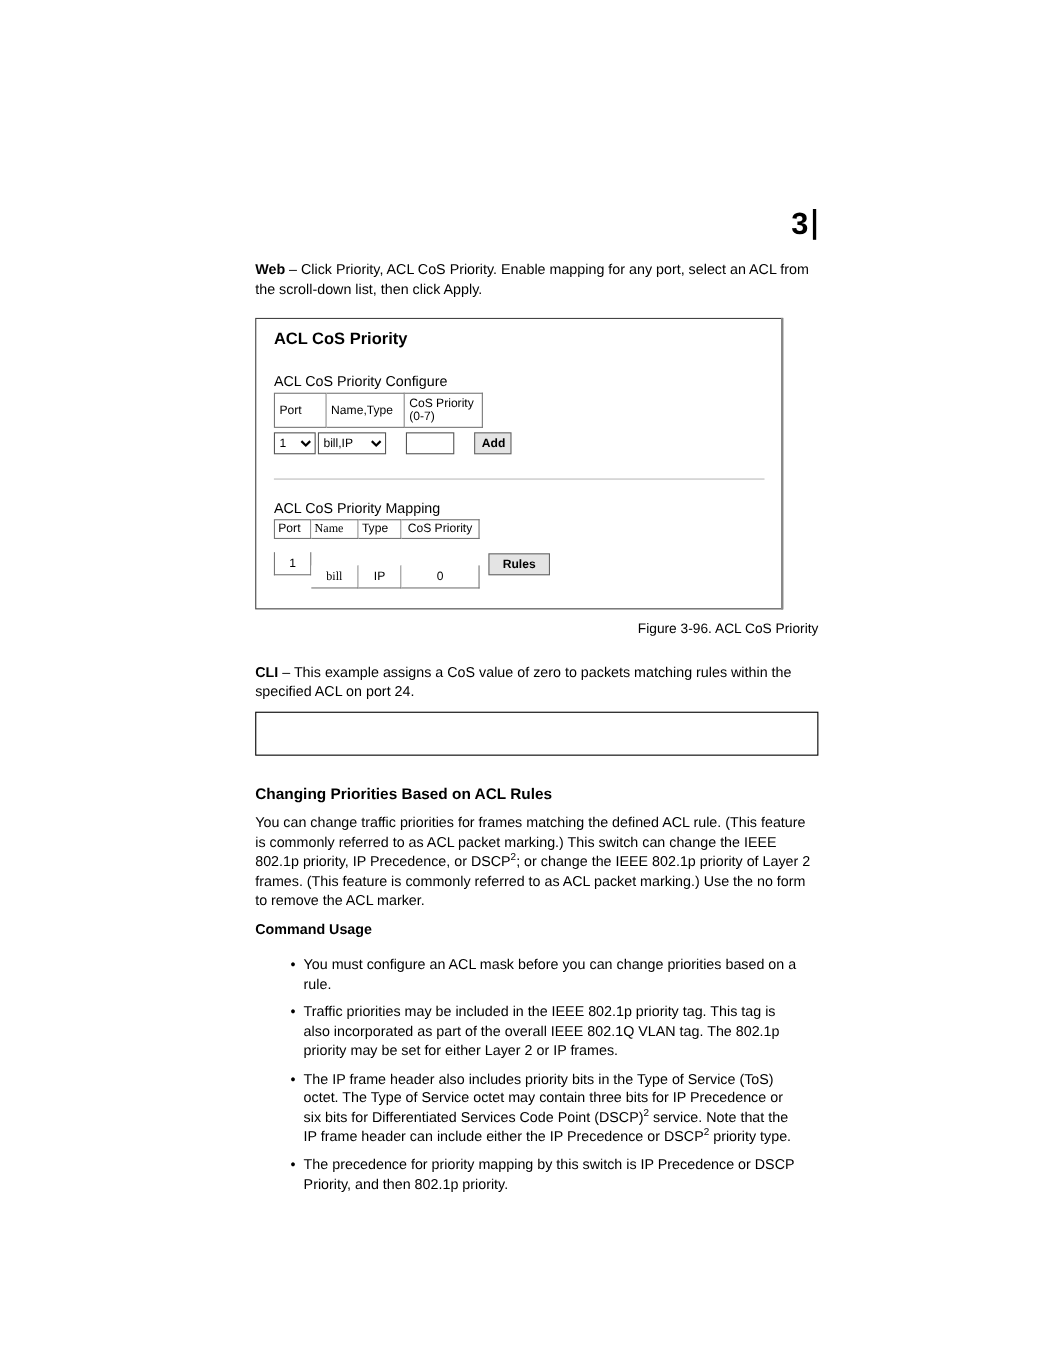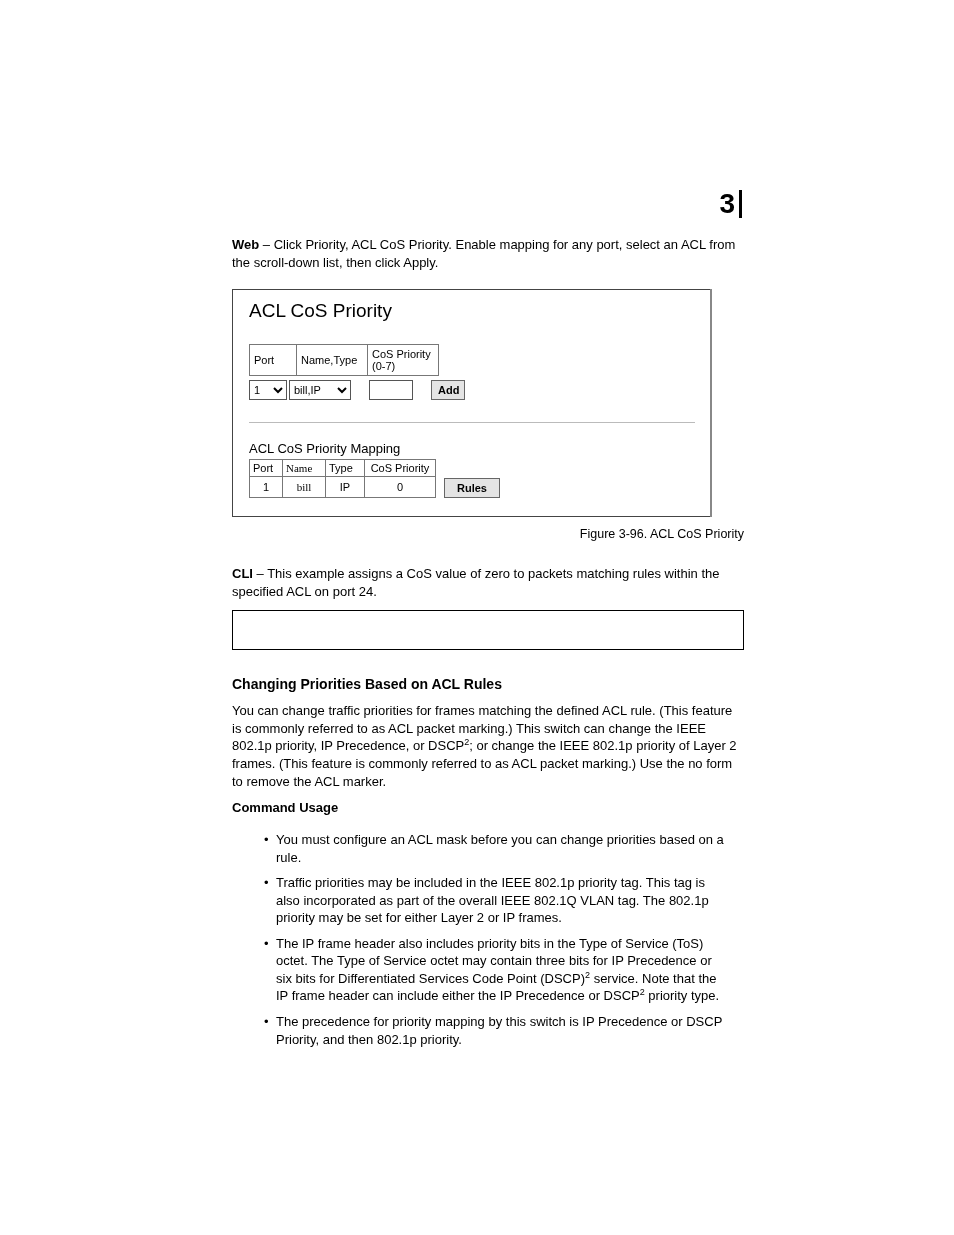--- a/index.html
+++ b/index.html
@@ -46,22 +46,22 @@
   }
   .figure-box::after{
     content:"";
     position:absolute;
     right:-1px; top:-1px; bottom:-1px;
     width:2px;
     background:#888;
   }
   .figure-title {
     font-family: Arial, sans-serif;
-    font-weight: 400;
-    font-size: 19px;
+    font-weight: 700;
+    font-size: 15px;
     margin: 0 0 22px 0;
   }
   .subhead {
     font-size: 13px;
     margin-bottom: 3px;
   }
   .cfg-row {
     display: flex;
     align-items: stretch;
   }
@@ -122,21 +122,21 @@
   .mc1{width:26px;} .mc2{width:36px;font-family:Liberation Serif, serif;} .mc3{width:32px;} .mc4{width:64px;text-align:center;}
   .map-row { display:flex; align-items:center; }
   .map-row .cell {
     border: 1px solid #777;
     border-top:none;
     font-size: 11px;
     padding: 4px 3px;
     text-align: center;
     background:#fff;
   }
-  .map-row .cell + .cell { border-left:none;}
+  .map-row .cell + .cell { border-left:none;margin-top:24px;}
   .figure-caption {
     text-align:right;
     font-weight:400;
     font-size:12.5px;
     margin: 10px 0 24px 0;
   }
   .cli-box {
     border: 1px solid #000;
     height: 38px;
     margin: 6px 0 26px 0;
@@ -177,20 +177,21 @@
 <div class="page">
   <div class="chapnum">3</div>
 
   <p class="body-text intro">
     <b>Web</b><span> – Click Priority, ACL CoS Priority. Enable mapping for any port, select an ACL from the scroll-down list, then click Apply.</span>
   </p>
 
   <div class="figure-box">
     <div class="figure-title">ACL CoS Priority</div>
 
+    <div class="subhead">ACL CoS Priority Configure</div>
     <div class="cfg-row">
       <div class="cfg-h cfg-h1">Port</div>
       <div class="cfg-h cfg-h2">Name,Type</div>
       <div class="cfg-h cfg-h3">CoS Priority (0-7)</div>
     </div>
     <div class="ctl-row">
       <select class="sel sel1">
         <option>1</option>
       </select>
       <select class="sel sel2">

